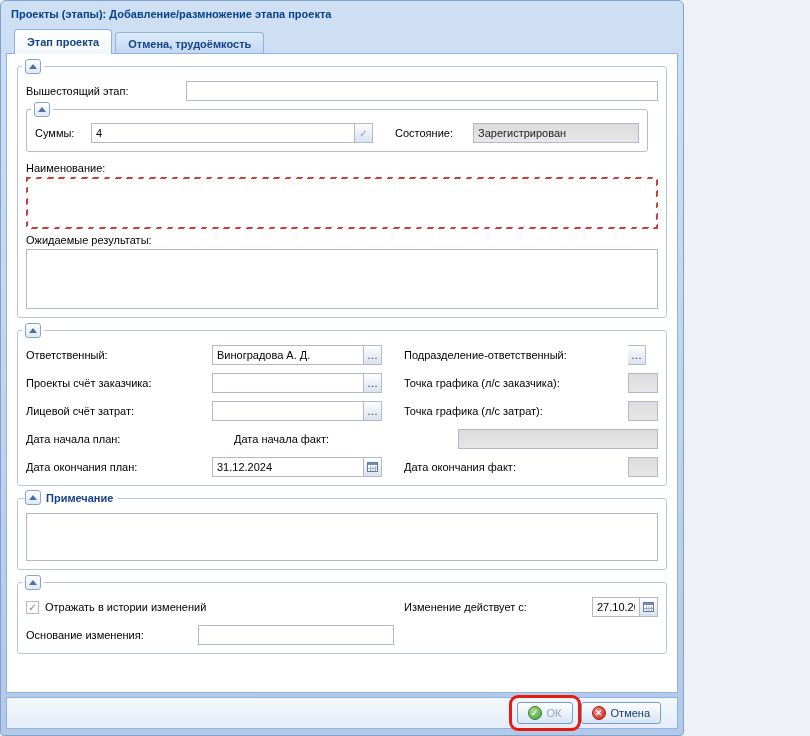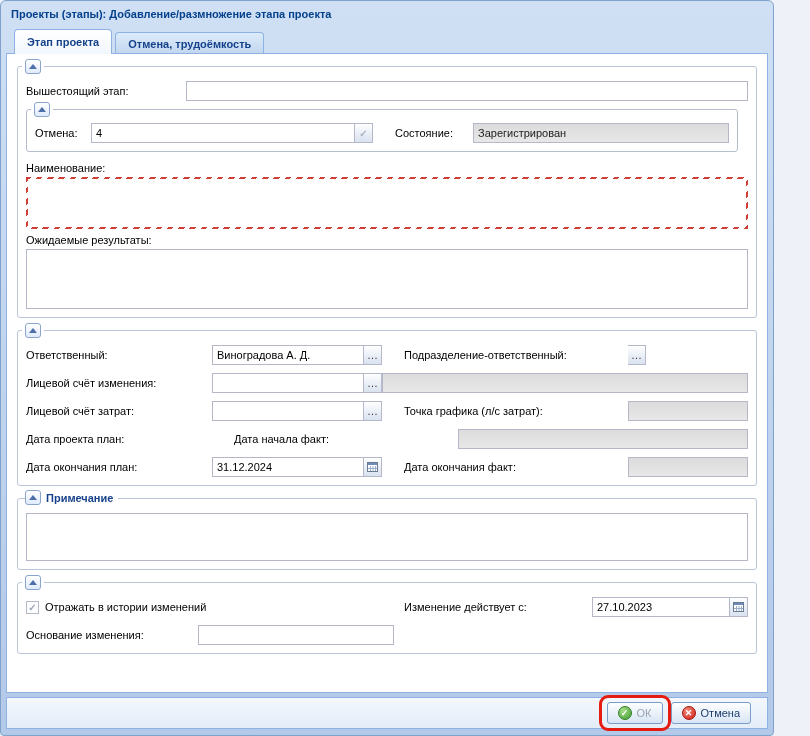--- a/index.html
+++ b/index.html
@@ -4,21 +4,21 @@
 <style>
   * { box-sizing: border-box; }
   html,body { margin:0; padding:0; }
   body {
     width:810px; height:736px;
     font-family:"Liberation Sans", sans-serif;
     font-size:11px;
     background:#eef2f8;
   }
   .window {
-    width:774px; height:736px;
+    width:684px; height:736px;
     background:linear-gradient(#cfe0f4,#b3c9e8);
     border:1px solid #7fa1cc;
     border-radius:6px 6px 4px 4px;
     display:flex; flex-direction:column; overflow:hidden;
   }
   .titlebar {
     flex:0 0 25px; display:flex; align-items:center;
     padding:0 10px; font-weight:bold; color:#04408c;
   }
   .window-inner { flex:1; display:flex; flex-direction:column; margin:0 5px 6px; min-height:0; }
@@ -176,21 +176,21 @@
           <div class="field flex1">
             <input class="ipt" style="">
           </div>
         </div>
 
         <div class="fs inner">
           <div class="fs-toggle">
               <span class="tri-up"></span>
             </div>
           <div class="row">
-            <span class="lbl lbl-nomer">Отмена:</span>
+            <span class="lbl lbl-nomer">Суммы:</span>
             <div class="field num-field">
               <input class="ipt" value="4" style="">
               <span class="trigger check">
                   <span>✓</span>
                 </span>
             </div>
             <span class="lbl lbl-state">Состояние:</span>
             <input class="ipt ro flex1" readonly="" value="Зарегистрирован" style="">
           </div>
         </div>
@@ -213,44 +213,45 @@
             <input class="ipt" value="Виноградова А. Д." style="">
             <span class="trigger">…</span>
           </div>
           <span class="lbl c2l">Подразделение-ответственный:</span>
           <div class="field c2f">
             <span class="trigger">…</span>
           </div>
         </div>
 
         <div class="row">
-          <span class="lbl c1l">Лицевой счёт изменения:</span>
+          <span class="lbl c1l">Проекты счёт заказчика:</span>
           <div class="field c1f">
             <input class="ipt" style="">
             <span class="trigger">…</span>
           </div>
+          <span class="lbl c2l">Точка графика (л/с заказчика):</span>
           <div class="field c2f">
             <input class="ipt ro" readonly="" style="">
           </div>
         </div>
 
         <div class="row">
           <span class="lbl c1l">Лицевой счёт затрат:</span>
           <div class="field c1f">
             <input class="ipt" style="">
             <span class="trigger">…</span>
           </div>
           <span class="lbl c2l">Точка графика (л/с затрат):</span>
           <div class="field c2f">
             <input class="ipt ro" readonly="" style="">
           </div>
         </div>
 
         <div class="row">
-          <span class="lbl c1l">Дата проекта план:</span>
+          <span class="lbl c1l">Дата начала план:</span>
           <span class="lbl c2l">Дата начала факт:</span>
           <div class="field c2f">
             <input class="ipt ro" readonly="" style="">
           </div>
         </div>
 
         <div class="row">
           <span class="lbl c1l">Дата окончания план:</span>
           <div class="field c1f">
             <input class="ipt" value="31.12.2024" style="">

